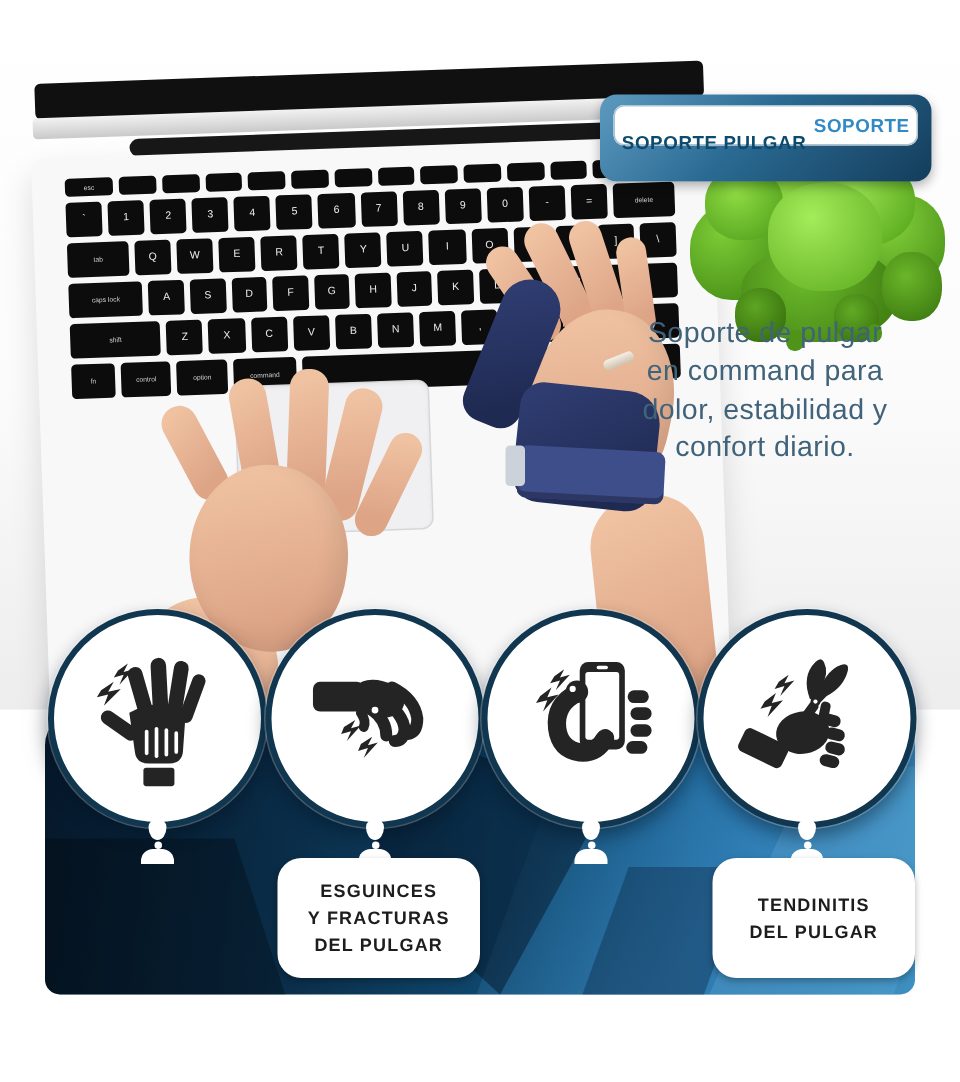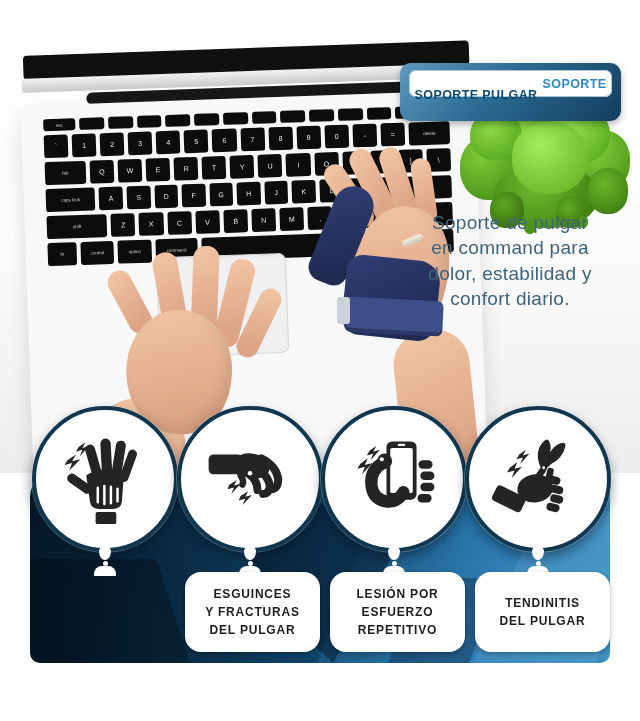--- a/index.html
+++ b/index.html
@@ -325,23 +325,20 @@
       <rect x="46" y="17" width="24" height="48" rx="2" fill="#ffffff"></rect>
       <rect x="54" y="12.5" width="8" height="2.5" rx="1.2" fill="#ffffff"></rect>
       <path d="M40 32 Q24 40 26 57 Q28 72 42 74 Q54 75 60 64" fill="none" stroke="#242424" stroke-width="13" stroke-linecap="round"></path>
       <circle cx="40" cy="31" r="8" fill="#242424"></circle>
       <circle cx="37" cy="29" r="2.2" fill="#ffffff"></circle>
     </svg>
   </div>
   <div class="drop" style="left:388px;top:546px;"></div>
   <div class="dot" style="left:392px;top:561px;"></div>
   <div class="notch" style="left:383px;top:566px;"></div>
-  <div class="cond-label" style="left:330px;">LESIÓN POR
-ESFUERZO
-REPETITIVO</div>
 
   <div class="cond-circle" style="left:465px;">
     <svg width="94" height="94" viewBox="0 0 100 100">
       <g fill="#242424">
         <rect x="2" y="62" width="34" height="18" rx="4" transform="rotate(26 19 71)"></rect>
         <ellipse cx="47" cy="60" rx="19" ry="15" transform="rotate(-8 47 60)"></ellipse>
         <rect x="60" y="47" width="14" height="8.5" rx="4.2" transform="rotate(14 67 51)"></rect>
         <rect x="63" y="57" width="14" height="8.5" rx="4.2" transform="rotate(14 70 61)"></rect>
         <rect x="63" y="67" width="14" height="8.5" rx="4.2" transform="rotate(14 70 71)"></rect>
         <rect x="59" y="76" width="14" height="8.5" rx="4.2" transform="rotate(14 66 80)"></rect>

